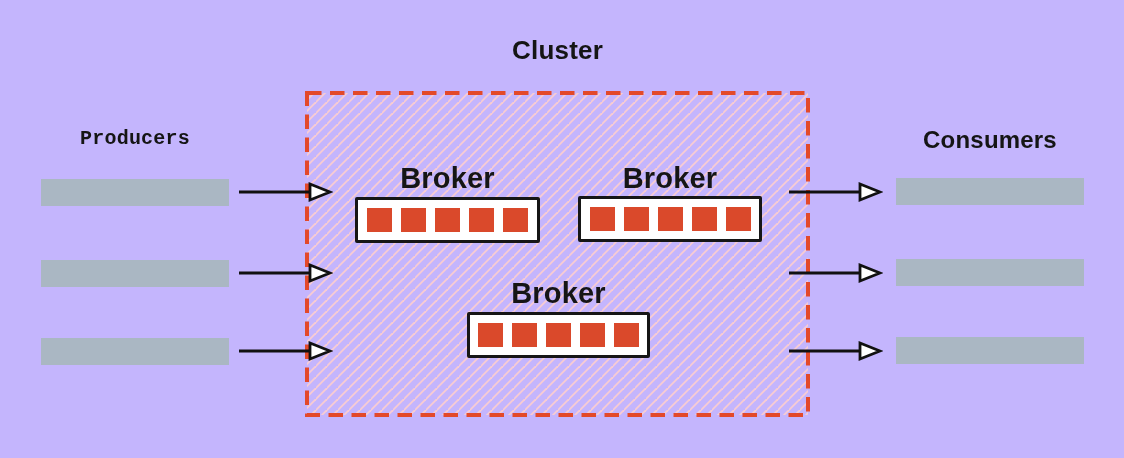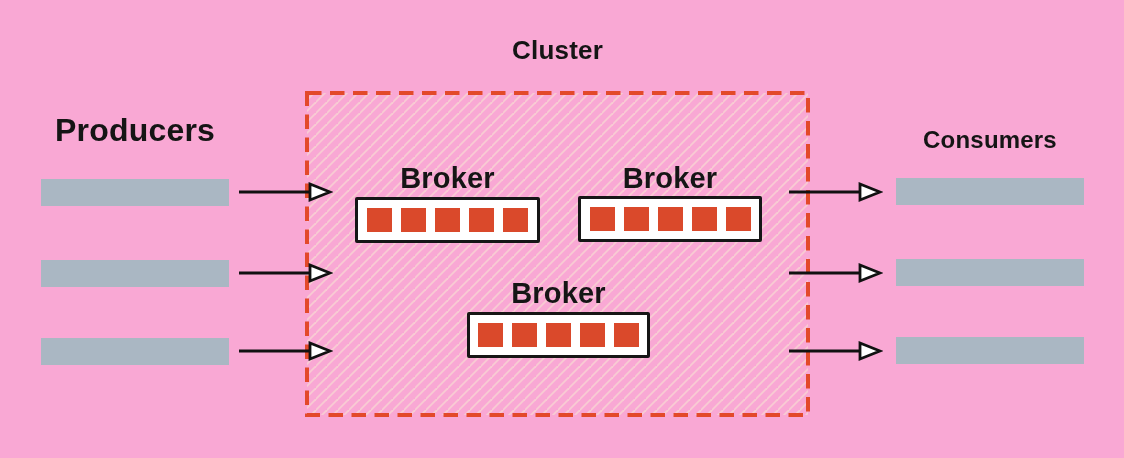--- a/index.html
+++ b/index.html
@@ -8,36 +8,36 @@
     --hatch-pink: #f8ccd3;
     --bar-gray: #aab7c3;
     --text-color: #151515;
   }
   * { box-sizing: border-box; }
   html, body { margin: 0; padding: 0; background: #ffffff; }
   .canvas {
     position: relative;
     width: 1124px;
     height: 458px;
-    background: #f9a8d4;
+    background: #c4b5fd;
     font-family: "Liberation Sans", "DejaVu Sans", sans-serif;
     color: var(--text-color);
     overflow: hidden;
   }
   .label {
     position: absolute;
     text-align: center;
     font-weight: 600;
     letter-spacing: 0.2px;
     color: var(--text-color);
     line-height: 1.15;
     user-select: none;
   }
   .cluster-title { left: 305px; top: 36px; width: 505px; font-size: 26px; }
-  .producers-label { left: 41px;  top: 112px; width: 188px; font-size: 32px; }
+  .producers-label { left: 41px;  top: 127px; width: 188px; font-size: 20px; font-family: Liberation Mono, monospace; }
   .consumers-label { left: 896px; top: 126px; width: 188px; font-size: 24px; }
   .broker-label { font-size: 29px; }
   .broker-label-1 { left: 355px; top: 162px; width: 185px; }
   .broker-label-2 { left: 578px; top: 162px; width: 184px; }
   .broker-label-3 { left: 467px; top: 277px; width: 183px; }
 
   .cluster-box {
     position: absolute;
     left: 305px; top: 91px;
     width: 505px; height: 326px;

